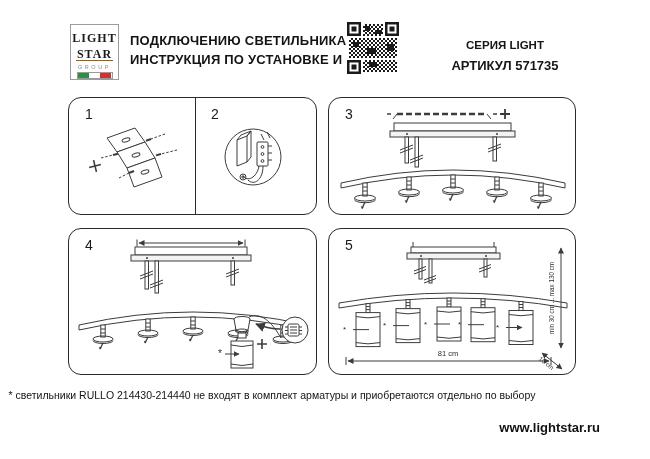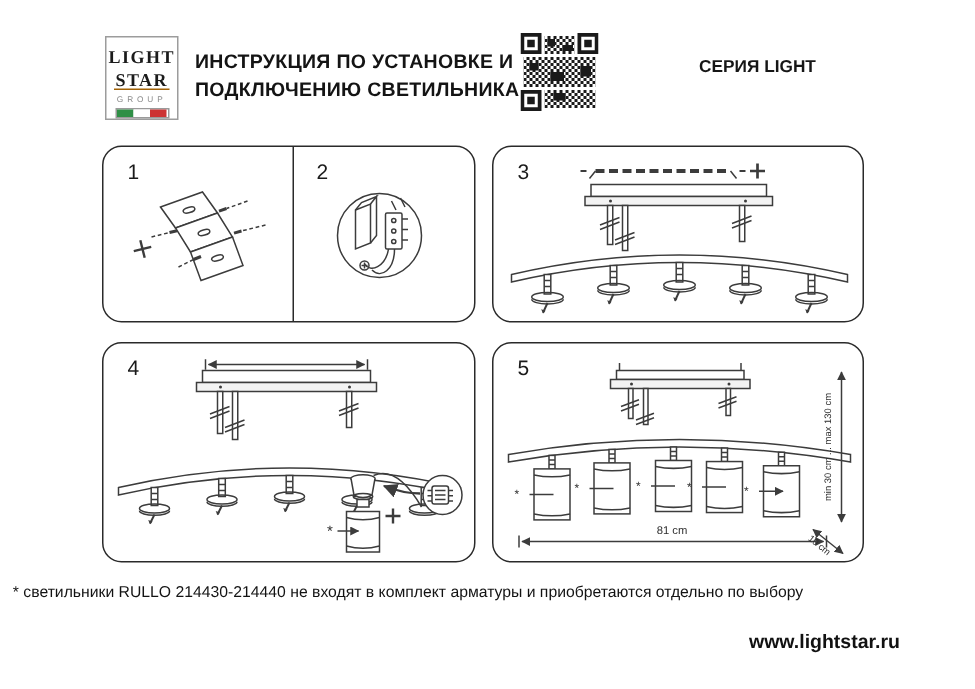--- a/index.html
+++ b/index.html
@@ -54,22 +54,22 @@
     <div><span class="logo-word second">STAR</span></div>
     <div class="logo-group">GROUP</div>
     <div class="logo-flag">
       <span class="flag-green"></span>
         <span class="flag-white"></span>
         <span class="flag-red"></span>
     </div>
   </div>
 
   <div class="abs title">
+    <div>ПОДКЛЮЧЕНИЮ СВЕТИЛЬНИКА</div>
     <div>ИНСТРУКЦИЯ ПО УСТАНОВКЕ И</div>
-    <div>ПОДКЛЮЧЕНИЮ СВЕТИЛЬНИКА</div>
   </div>
 
   <svg class="abs qr" width="52" height="52" viewBox="0 0 52 52">
     <defs>
       <pattern id="qrpat" width="4" height="4" patternUnits="userSpaceOnUse">
         <rect x="0" y="0" width="2" height="2" fill="#1a1a1a"></rect>
         <rect x="2" y="2" width="2" height="2" fill="#1a1a1a"></rect>
       </pattern>
     </defs>
     <rect x="16" y="2" width="20" height="12" fill="url(#qrpat)"></rect>
@@ -93,20 +93,21 @@
       </g>
     <g>
         <rect x="0" y="38" width="14" height="14" fill="#1a1a1a"></rect>
         <rect x="2.5" y="40.5" width="9" height="9" fill="#fff"></rect>
         <rect x="4.5" y="42.5" width="5" height="5" fill="#1a1a1a"></rect>
       </g>
   </svg>
 
   <div class="abs series-block">
     <div class="series">СЕРИЯ LIGHT</div>
+    <div class="article">АРТИКУЛ 571735</div>
   </div>
 
   <div class="panel panel-12">
     <div class="divider"></div>
     <div class="pnum" style="left:16px;top:8px">1</div>
     <div class="pnum" style="left:142px;top:8px">2</div>
 
     <svg class="art" style="left:8px;top:24px" width="112" height="88" viewBox="0 0 112 88">
       <g class="ln">
         <path d="M12,44 h12 M18,38 v12" stroke-width="1.6" transform="rotate(-14 18 44)"></path>

